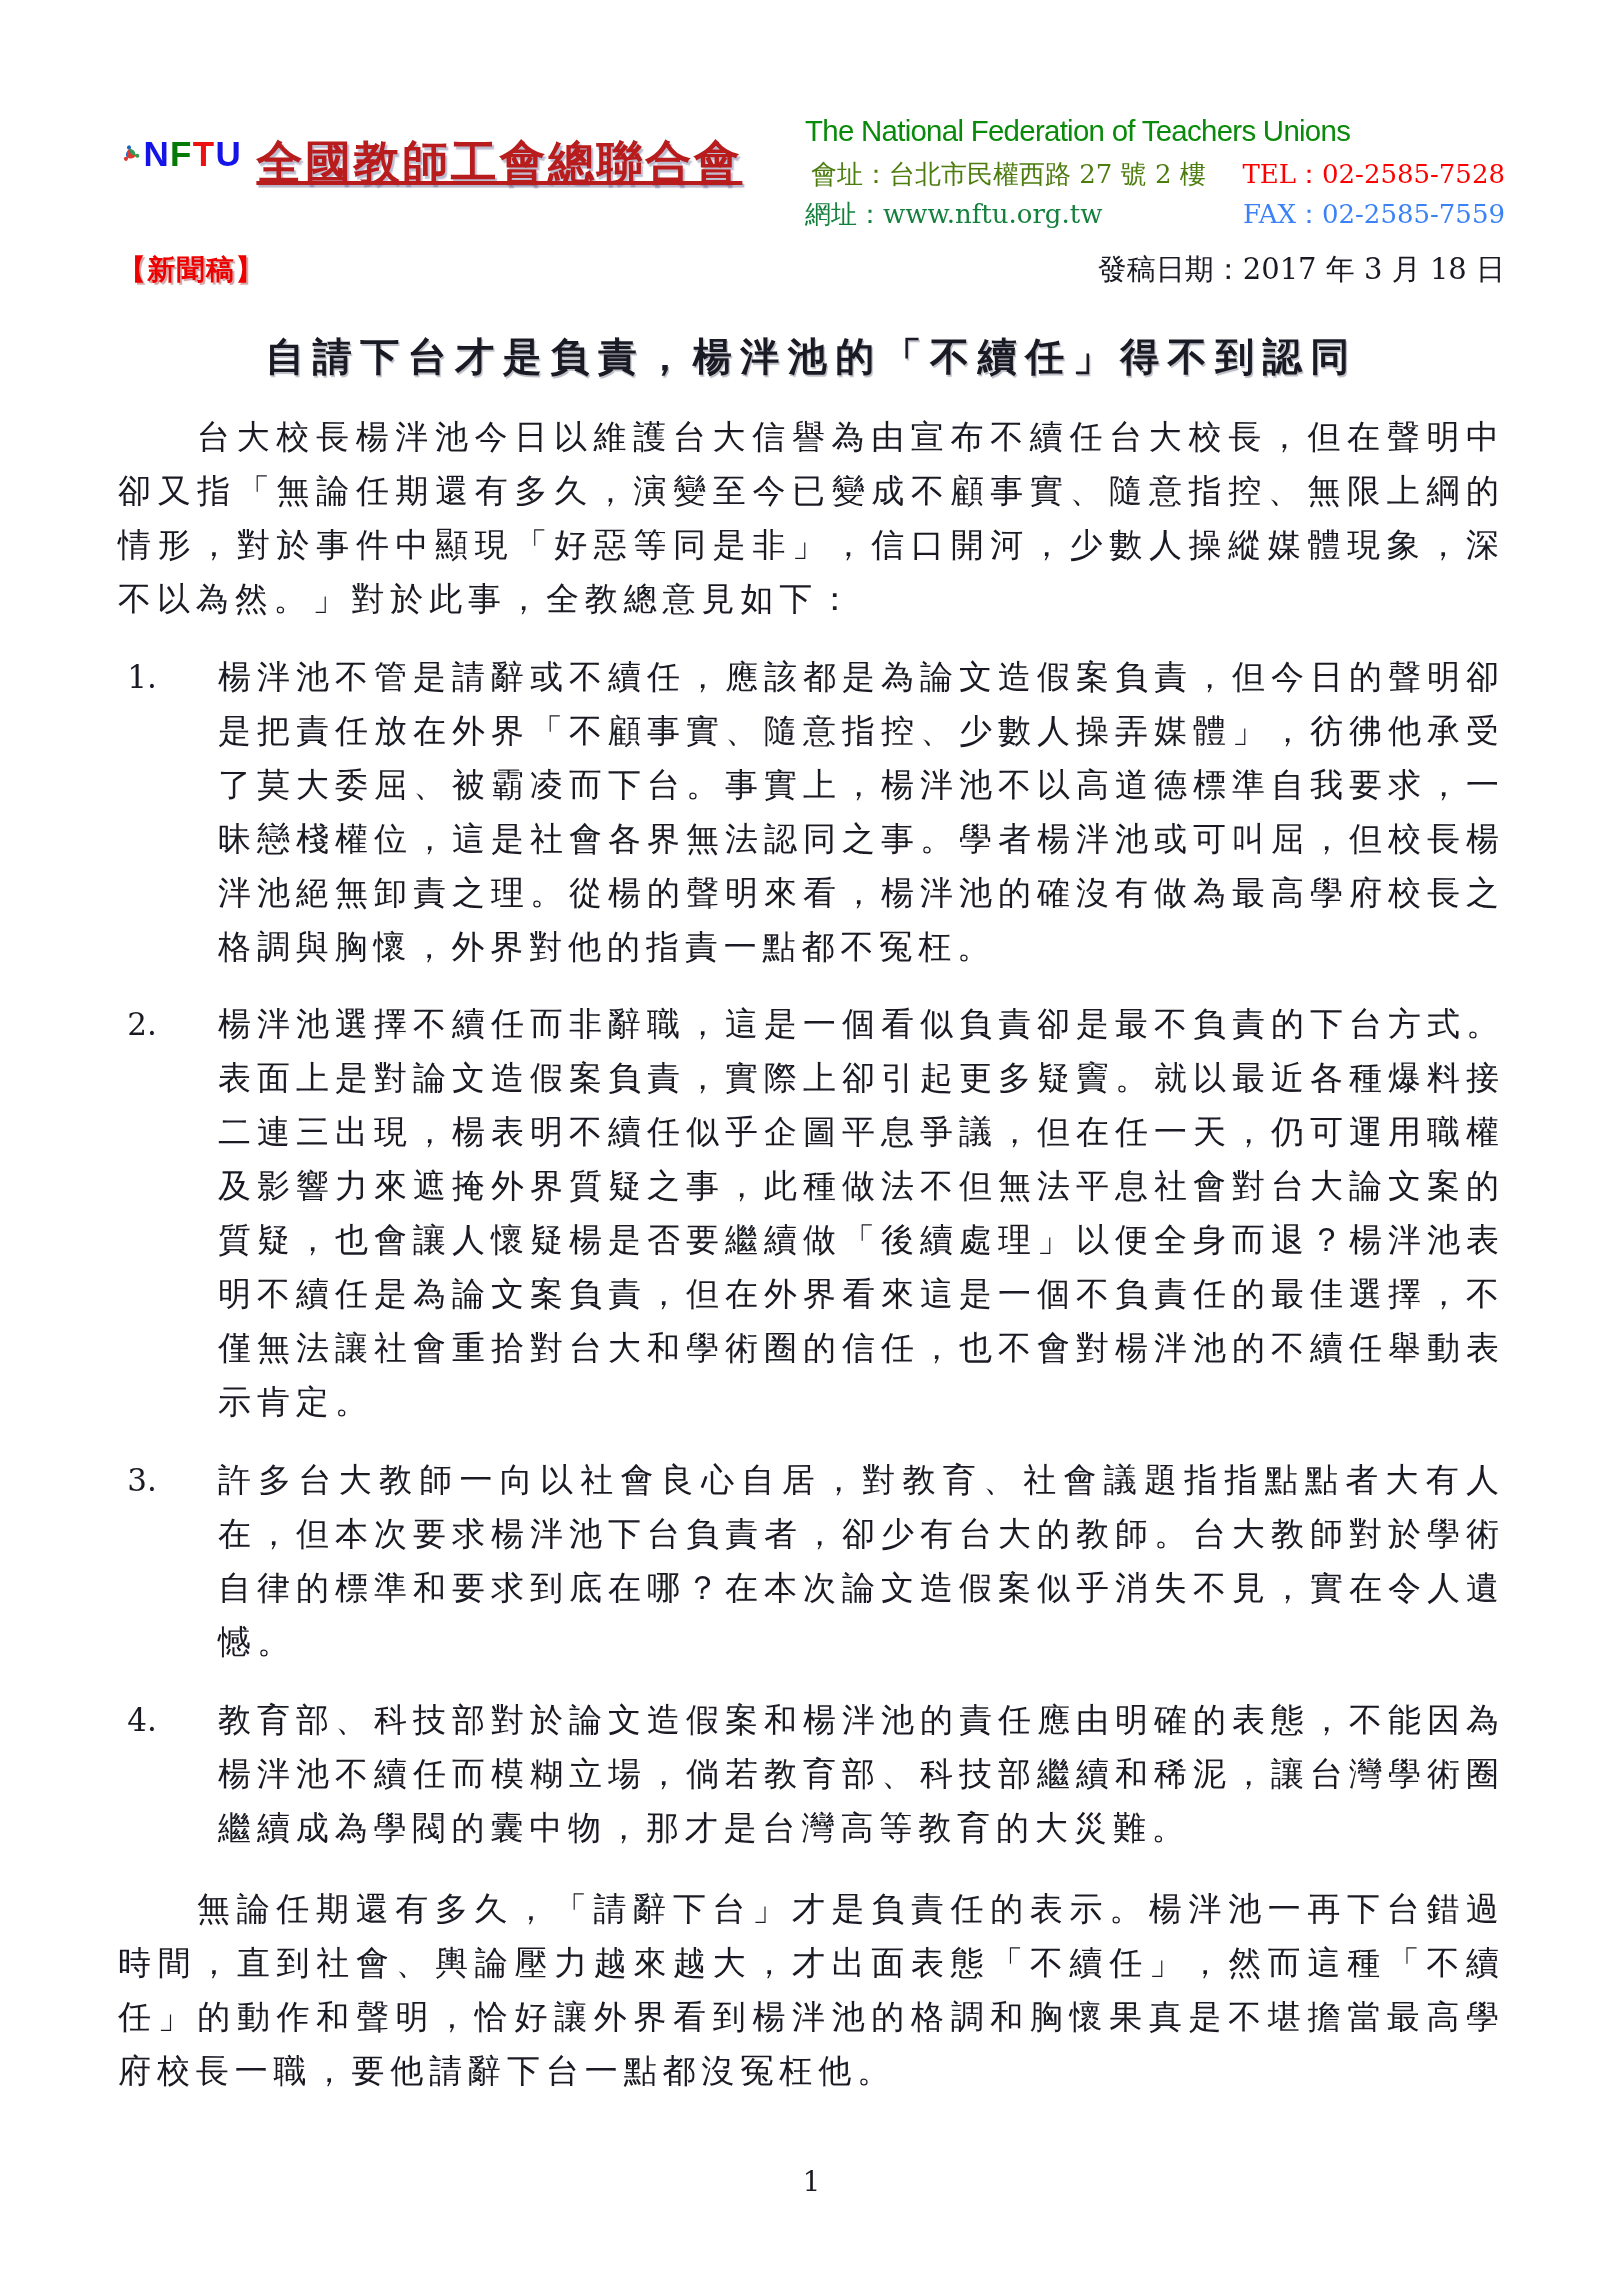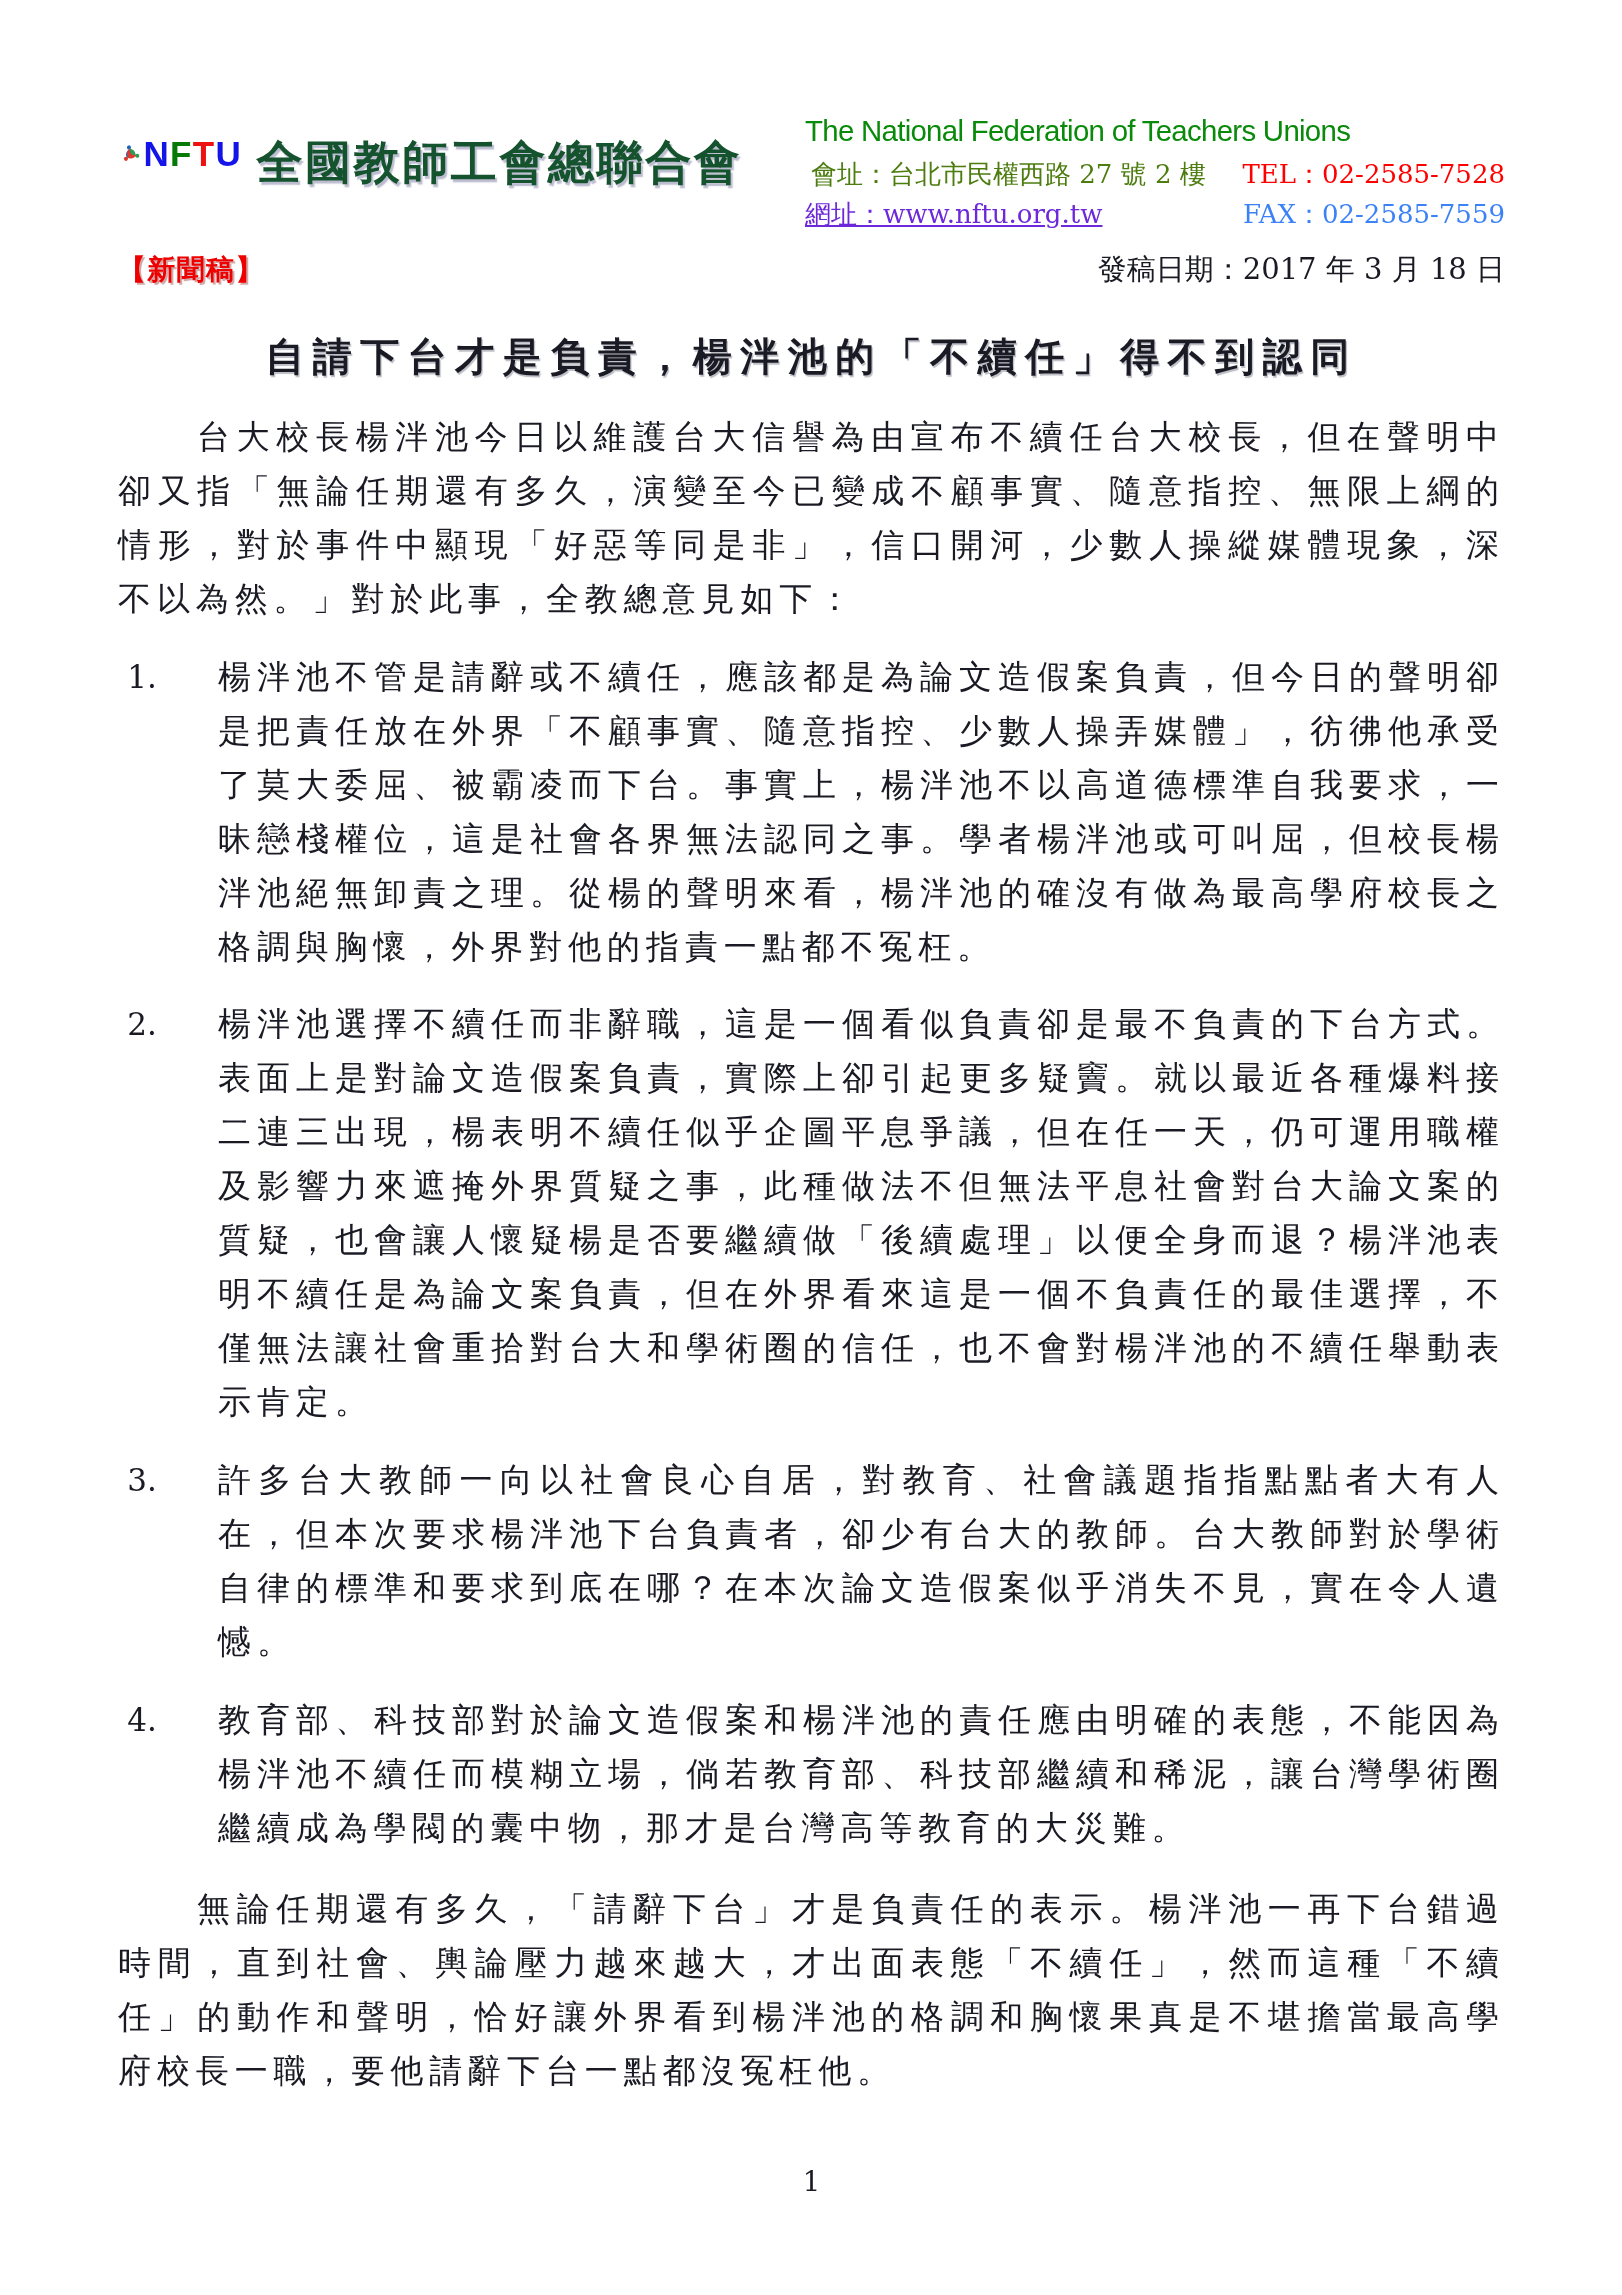--- a/index.html
+++ b/index.html
@@ -95,31 +95,31 @@
             </g>
             <g transform="rotate(225)" style="fill: rgb(222, 57, 46);">
               <circle cx="0" cy="-40" r="12"></circle>
               <path d="M-5,-26 C-24,-20 -34,-2 -26,20 C-21,6 -8,0 8,4 C17,6 23,12 26,21 C31,2 21,-16 2,-24 Z"></path>
             </g>
           </g>
         </svg>
         <div class="nftu-abbr"><span style="color: rgb(20, 20, 232);">N</span><span style="color: rgb(6, 122, 6);">F</span><span style="color: rgb(238, 17, 17);">T</span><span style="color: rgb(20, 20, 232);">U</span>
         </div>
       </div>
-      <div class="org-name-zh" style="color: #14532d;">全國教師工會總聯合會</div>
+      <div class="org-name-zh" style="color: #b91c1c; text-decoration: underline;">全國教師工會總聯合會</div>
     </div>
 
     <div class="contact-block">
       <div class="org-name-en" style="color: rgb(10, 138, 10);">The National Federation of Teachers Unions</div>
       <div class="contact-row">
         <span class="contact-zh" style="color: #4d7c0f; margin-left: 6px;">會址：台北市民權西路 27 號 2 樓</span>
         <span class="contact-num" style="color: rgb(255, 0, 0);">TEL：02-2585-7528</span>
       </div>
       <div class="contact-row">
-        <span class="contact-zh" style="color: #6d28d9; text-decoration: underline;">網址：www.nftu.org.tw</span>
+        <span class="contact-zh" style="color: #15803d;">網址：www.nftu.org.tw</span>
         <span class="contact-num" style="color: #3b82f6;">FAX：02-2585-7559</span>
       </div>
     </div>
 
   </div>
 
   <div class="pr-row">
     <div class="pr-tag" style="color: rgb(238, 0, 0);">【新聞稿】</div>
     <div class="pr-date">發稿日期：2017 年 3 月 18 日</div>
   </div>

